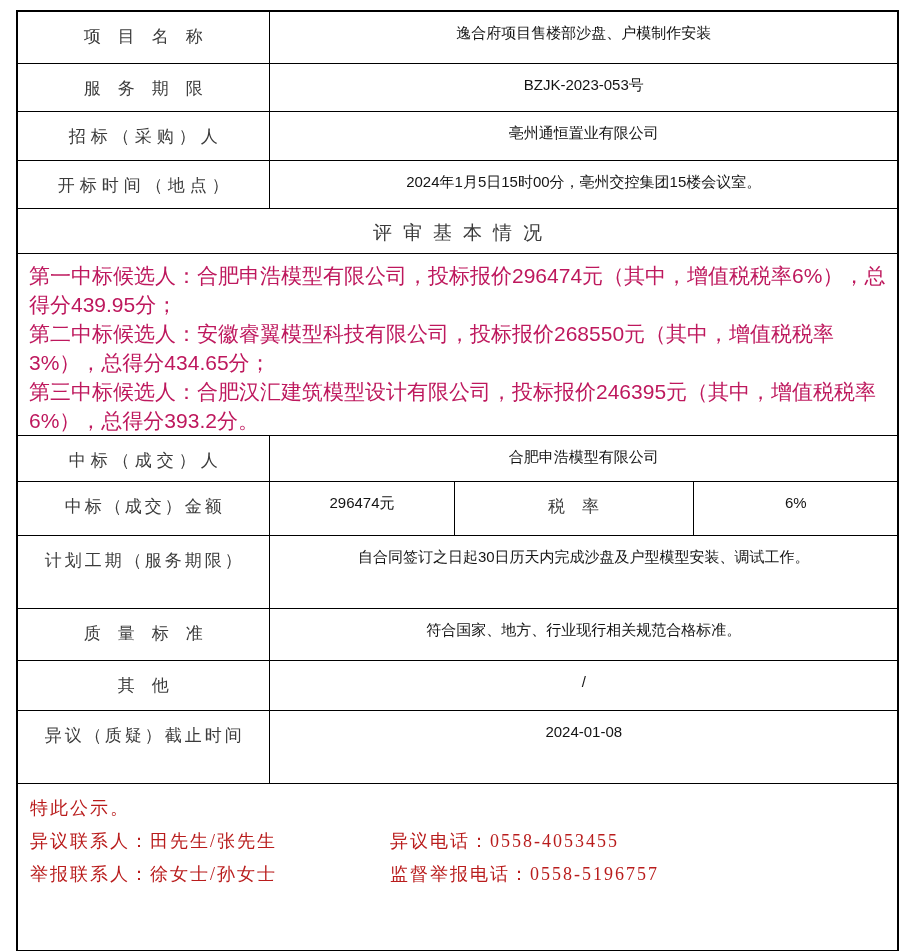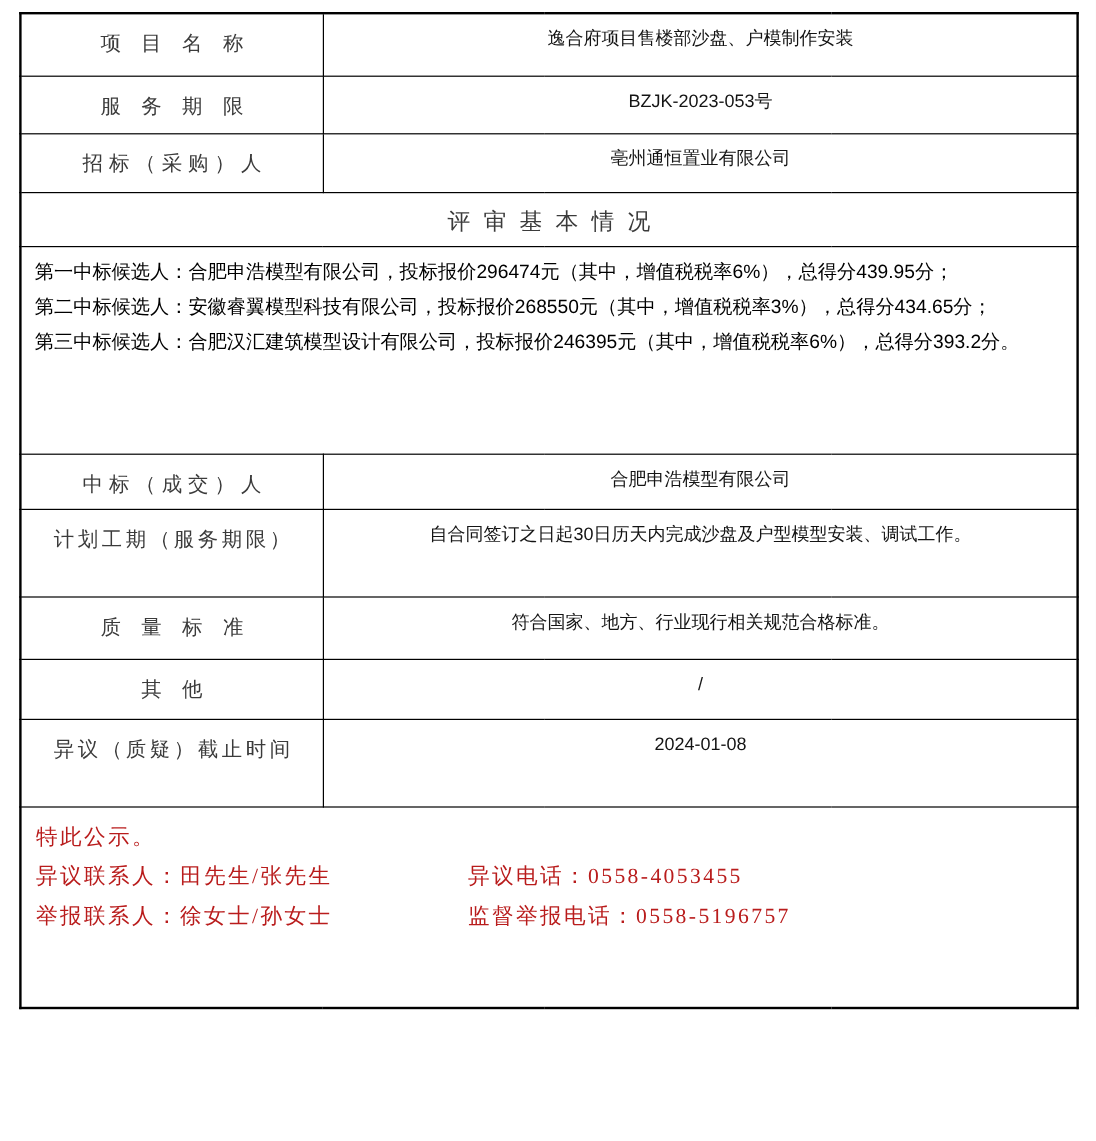--- a/index.html
+++ b/index.html
@@ -67,22 +67,22 @@
   .review-header-cell {
     font-family: "Liberation Serif", serif;
     font-size: 19px;
     color: #3b3b3b;
     text-align: center;
     letter-spacing: 11px;
     text-indent: 11px;
     padding-top: 11px !important;
   }
   .candidates-cell {
-    font-size: 16px;
-    color: #000000;
+    font-size: 21px;
+    color: #be185d;
     padding: 7px 10px 0 11px !important;
     line-height: 29px;
   }
   .footer-cell {
     font-family: "Liberation Serif", serif;
     font-size: 18px;
     color: #b91c1c;
     padding: 8px 12px 0 12px !important;
     letter-spacing: 2px;
   }
@@ -110,38 +110,48 @@
     <tr class="r2">
       <td class="label-cell ls-wide">服务期限</td>
       <td class="value-cell" colspan="3">BZJK-2023-053号</td>
     </tr>
 
     <tr class="r3">
       <td class="label-cell ls-mid">招标（采购）人</td>
       <td class="value-cell" colspan="3">亳州通恒置业有限公司</td>
     </tr>
 
+    <tr class="r4">
+      <td class="label-cell ls-mid">开标时间（地点）</td>
+      <td class="value-cell" colspan="3">2024年1月5日15时00分，亳州交控集团15楼会议室。</td>
+    </tr>
 
     <tr class="r5">
       <td class="review-header-cell" colspan="4">评审基本情况</td>
     </tr>
 
     <tr class="r6">
       <td class="candidates-cell" colspan="4">
         <div>第一中标候选人：合肥申浩模型有限公司，投标报价296474元（其中，增值税税率6%），总得分439.95分；</div>
         <div>第二中标候选人：安徽睿翼模型科技有限公司，投标报价268550元（其中，增值税税率3%），总得分434.65分；</div>
         <div>第三中标候选人：合肥汉汇建筑模型设计有限公司，投标报价246395元（其中，增值税税率6%），总得分393.2分。</div>
       </td>
     </tr>
 
     <tr class="r7">
       <td class="label-cell ls-mid">中标（成交）人</td>
       <td class="value-cell" colspan="3">合肥申浩模型有限公司</td>
     </tr>
 
+    <tr class="r8">
+      <td class="label-cell ls-narrow">中标（成交）金额</td>
+      <td class="value-cell">296474元</td>
+      <td class="label-cell ls-wide">税率</td>
+      <td class="value-cell">6%</td>
+    </tr>
 
     <tr class="r9">
       <td class="label-cell ls-narrow">计划工期（服务期限）</td>
       <td class="value-cell" colspan="3">自合同签订之日起30日历天内完成沙盘及户型模型安装、调试工作。</td>
     </tr>
 
     <tr class="r10">
       <td class="label-cell ls-wide">质量标准</td>
       <td class="value-cell" colspan="3">符合国家、地方、行业现行相关规范合格标准。</td>
     </tr>

